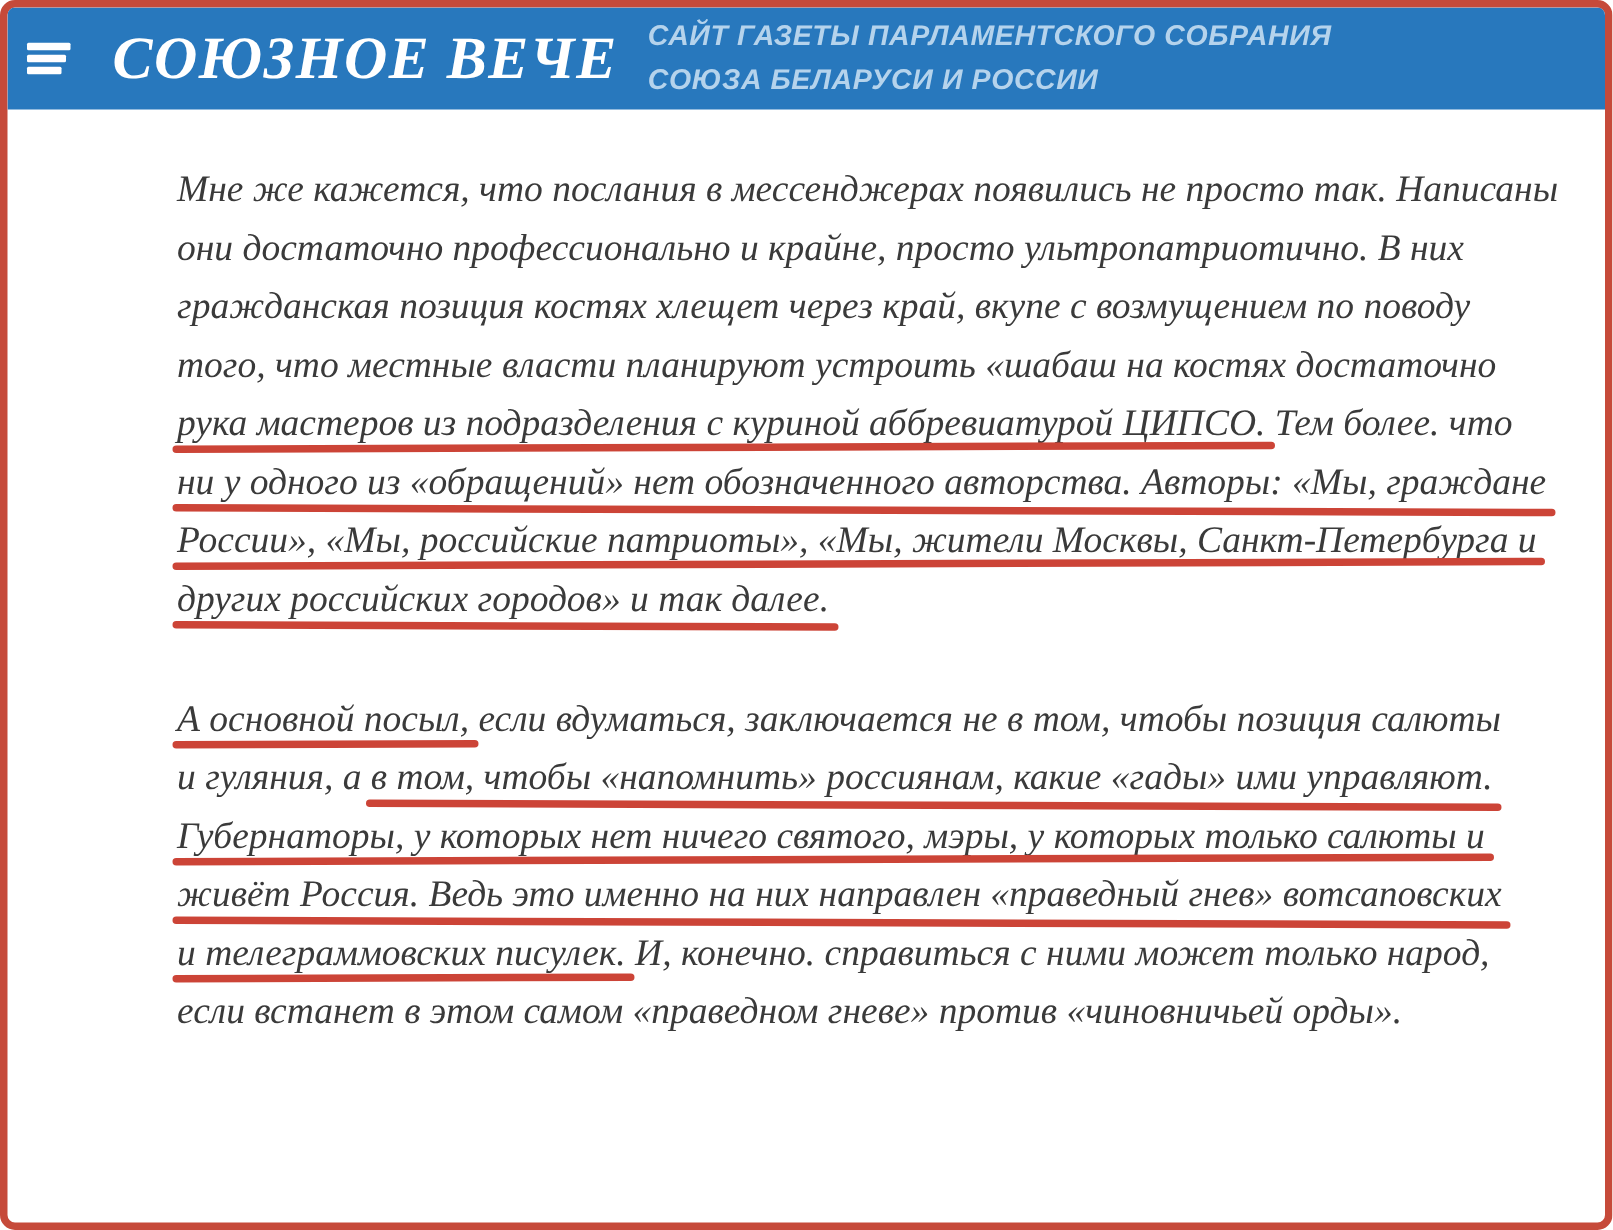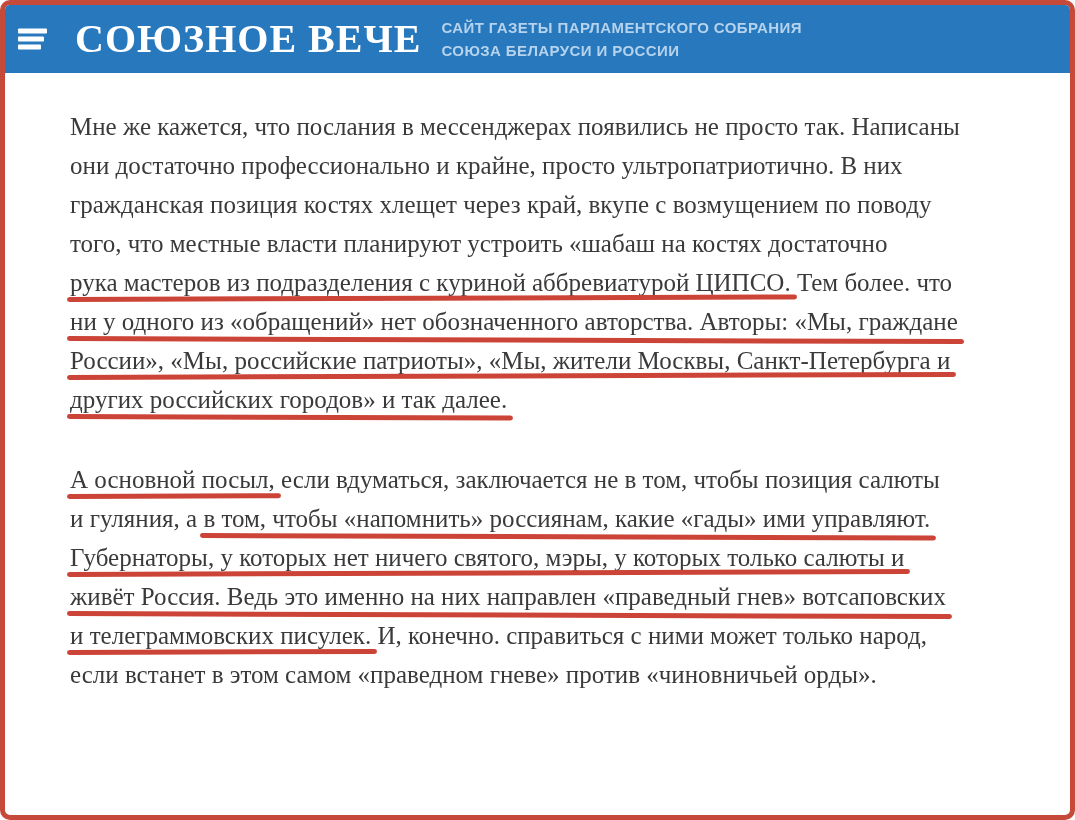--- a/index.html
+++ b/index.html
@@ -2,21 +2,21 @@
 <html lang="ru" style="--blue: #2878bd; --frame-red: #c64a3a; --annot-red: #cc4437; --text: #3a3a3a; --tagline: #b5d3ec;"><head>
 <meta charset="utf-8">
 <style>
   :root{
     --blue:#2878bd;
     --frame-red:#c64a3a;
     --annot-red:#cc4437;
     --text:#3a3a3a;
     --tagline:#b5d3ec;
   }
-  *{box-sizing:border-box;}
+  *{box-sizing:border-box;font-style:italic;}
   html,body{margin:0;padding:0;background:#fff;}
   .frame{
     width:1075px;height:820px;
     border:5px solid var(--frame-red);
     border-radius:10px;
     overflow:hidden;
     background:#fff;
     position:relative;
     font-family:"Liberation Serif", serif;
   }
@@ -46,29 +46,30 @@
     font-size:40px;
     letter-spacing:1px;
     line-height:1;
     white-space:nowrap;
     cursor:pointer;
   }
   .tagline{
     margin-left:20px;
     font-family:"Liberation Sans", sans-serif;
     font-weight:bold;
-    font-size:15px;
+    font-size:19px;
     letter-spacing:.4px;
     color:var(--tagline);
     line-height:1.55;
     white-space:nowrap;
   }
   
   .article{
     padding:34px 20px 0 65px;
+    margin-left:48px;
   }
   .para{margin:0;}
   .para + .para{margin-top:41px;}
   .line{
     font-size:25px;
     line-height:39px;
     color:var(--text);
     white-space:nowrap;
   }
   

